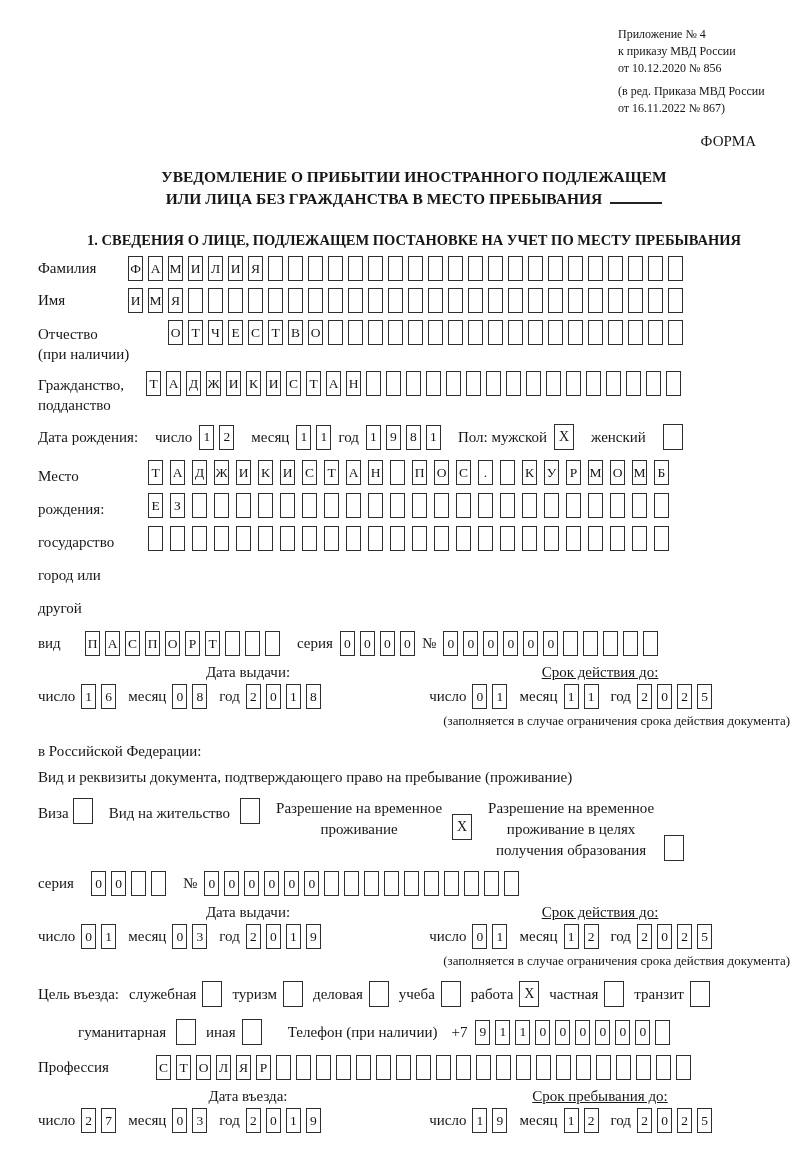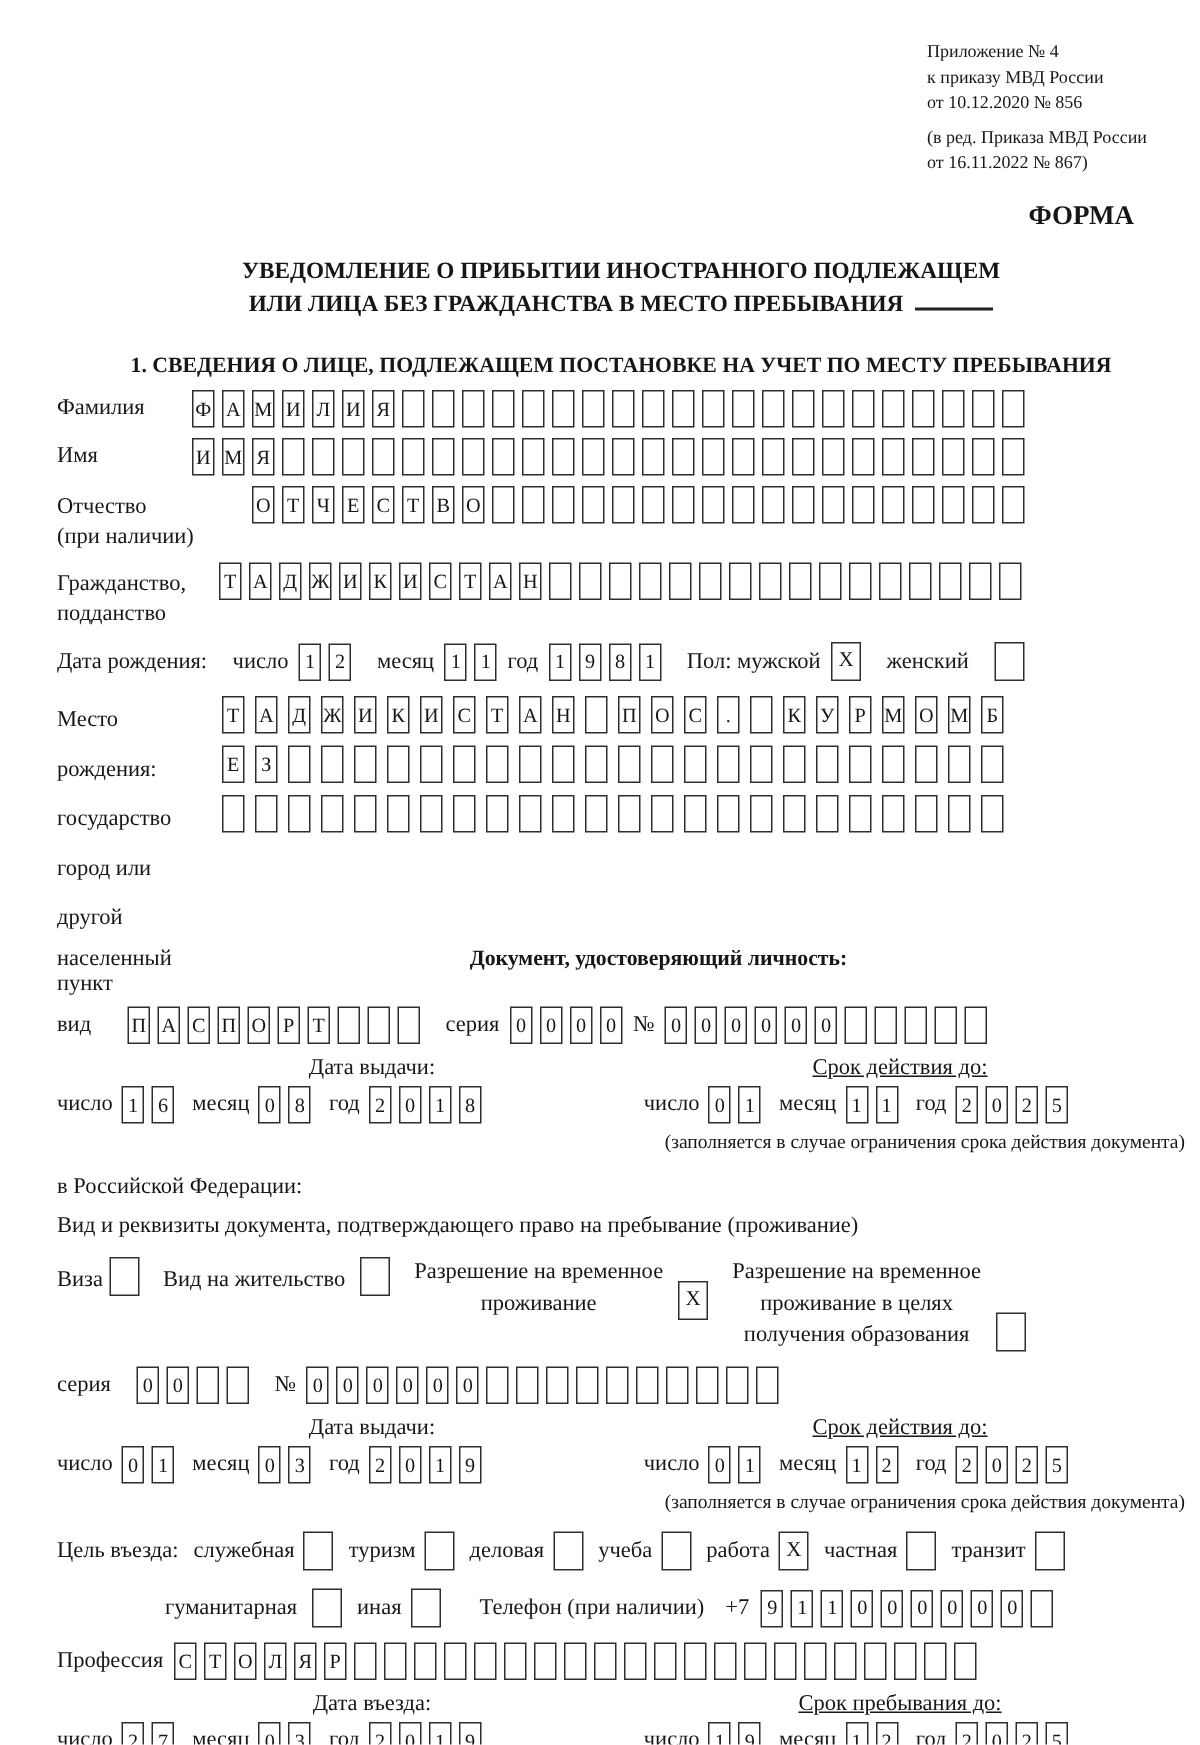--- a/index.html
+++ b/index.html
@@ -8,21 +8,21 @@
     width:800px; height:1163px; overflow:hidden;
     color:#161616;
     font-family:"Liberation Serif","DejaVu Serif",serif;
     font-size:15px;
   }
   .page { padding:26px 10px 0 38px; }
 
   
   .hdr-block { margin-left:580px; font-size:12px; line-height:17px; }
   .hdr-edition { margin-top:6px; }
-  .forma { text-align:right; padding-right:34px; font-weight:bold; margin-top:16px; font-size:18px; }
+  .forma { text-align:right; padding-right:34px; font-weight:normal; margin-top:16px; font-size:15px; }
 
   .title { text-align:center; font-weight:bold; font-size:15.5px; line-height:22px; margin-top:16px; }
   .blank-line { display:inline-block; width:52px; border-bottom:2px solid #222; height:13px; margin-left:8px; }
   .section1 { font-weight:bold; font-size:14.5px; margin-top:22px; text-align:center; }
 
   
   .cells { display:inline-flex; gap:5px; flex-wrap:nowrap; }
   .cell {
     flex:0 0 auto; width:15px; height:25px;
     border:1.5px solid #2e2e2e; background:#fff;
@@ -69,21 +69,21 @@
   
   .permit-row { display:flex; align-items:flex-start; margin-top:8px; }
   .permit-item { display:flex; align-items:flex-end; margin-right:16px; }
   .permit-item .txt { line-height:21px; margin-right:10px; text-align:center; }
   .permit-item .txt.left1 { padding-top:3px; }
 
   
   .purpose-row { display:flex; align-items:center; margin-top:12px; flex-wrap:nowrap; }
   .purpose-row .olabel { margin:0 6px 0 10px; }
   .purpose-row .olabel:first-of-type { margin-left:8px; }
-  .indent72 { margin-left:72px; }
+  .indent72 { margin-left:40px; }
   .phone-label { margin-left:26px; margin-right:14px; }
   .phone-prefix { margin-right:8px; }
 </style>
 </head>
 <body>
 
 <div class="page">
 
   <div class="hdr-block">
     <div>Приложение № 4</div>
@@ -355,24 +355,20 @@
           <span class="cell"></span>
           <span class="cell"></span>
           <span class="cell"></span>
           <span class="cell"></span>
           <span class="cell"></span>
           <span class="cell"></span>
         </div>
     </div>
   </div>
 
-  <div class="doc-header-row">
-    <div class="lw110">населенный пункт</div>
-    <div class="doc-header">Документ, удостоверяющий личность:</div>
-  </div>
 
   <div class="inline-row" style="margin-top:6px;">
     <span style="width:40px;">вид</span>
     <span class="cells">
         <span class="cell">П</span>
         <span class="cell">А</span>
         <span class="cell">С</span>
         <span class="cell">П</span>
         <span class="cell">О</span>
         <span class="cell">Р</span>
@@ -614,21 +610,21 @@
         <span class="cell">0</span>
         <span class="cell">0</span>
         <span class="cell">0</span>
         <span class="cell">0</span>
         <span class="cell">0</span>
         <span class="cell">0</span>
         <span class="cell"></span>
       </span>
   </div>
 
-  <div class="row" style="margin-top:10px;">
+  <div class="row" style="margin-top:10px;gap:40px;">
     <div class="lbl" style="width:78px;">Профессия</div>
     <div class="cells">
         <span class="cell">С</span>
         <span class="cell">Т</span>
         <span class="cell">О</span>
         <span class="cell">Л</span>
         <span class="cell">Я</span>
         <span class="cell">Р</span>
         <span class="cell"></span>
         <span class="cell"></span>

